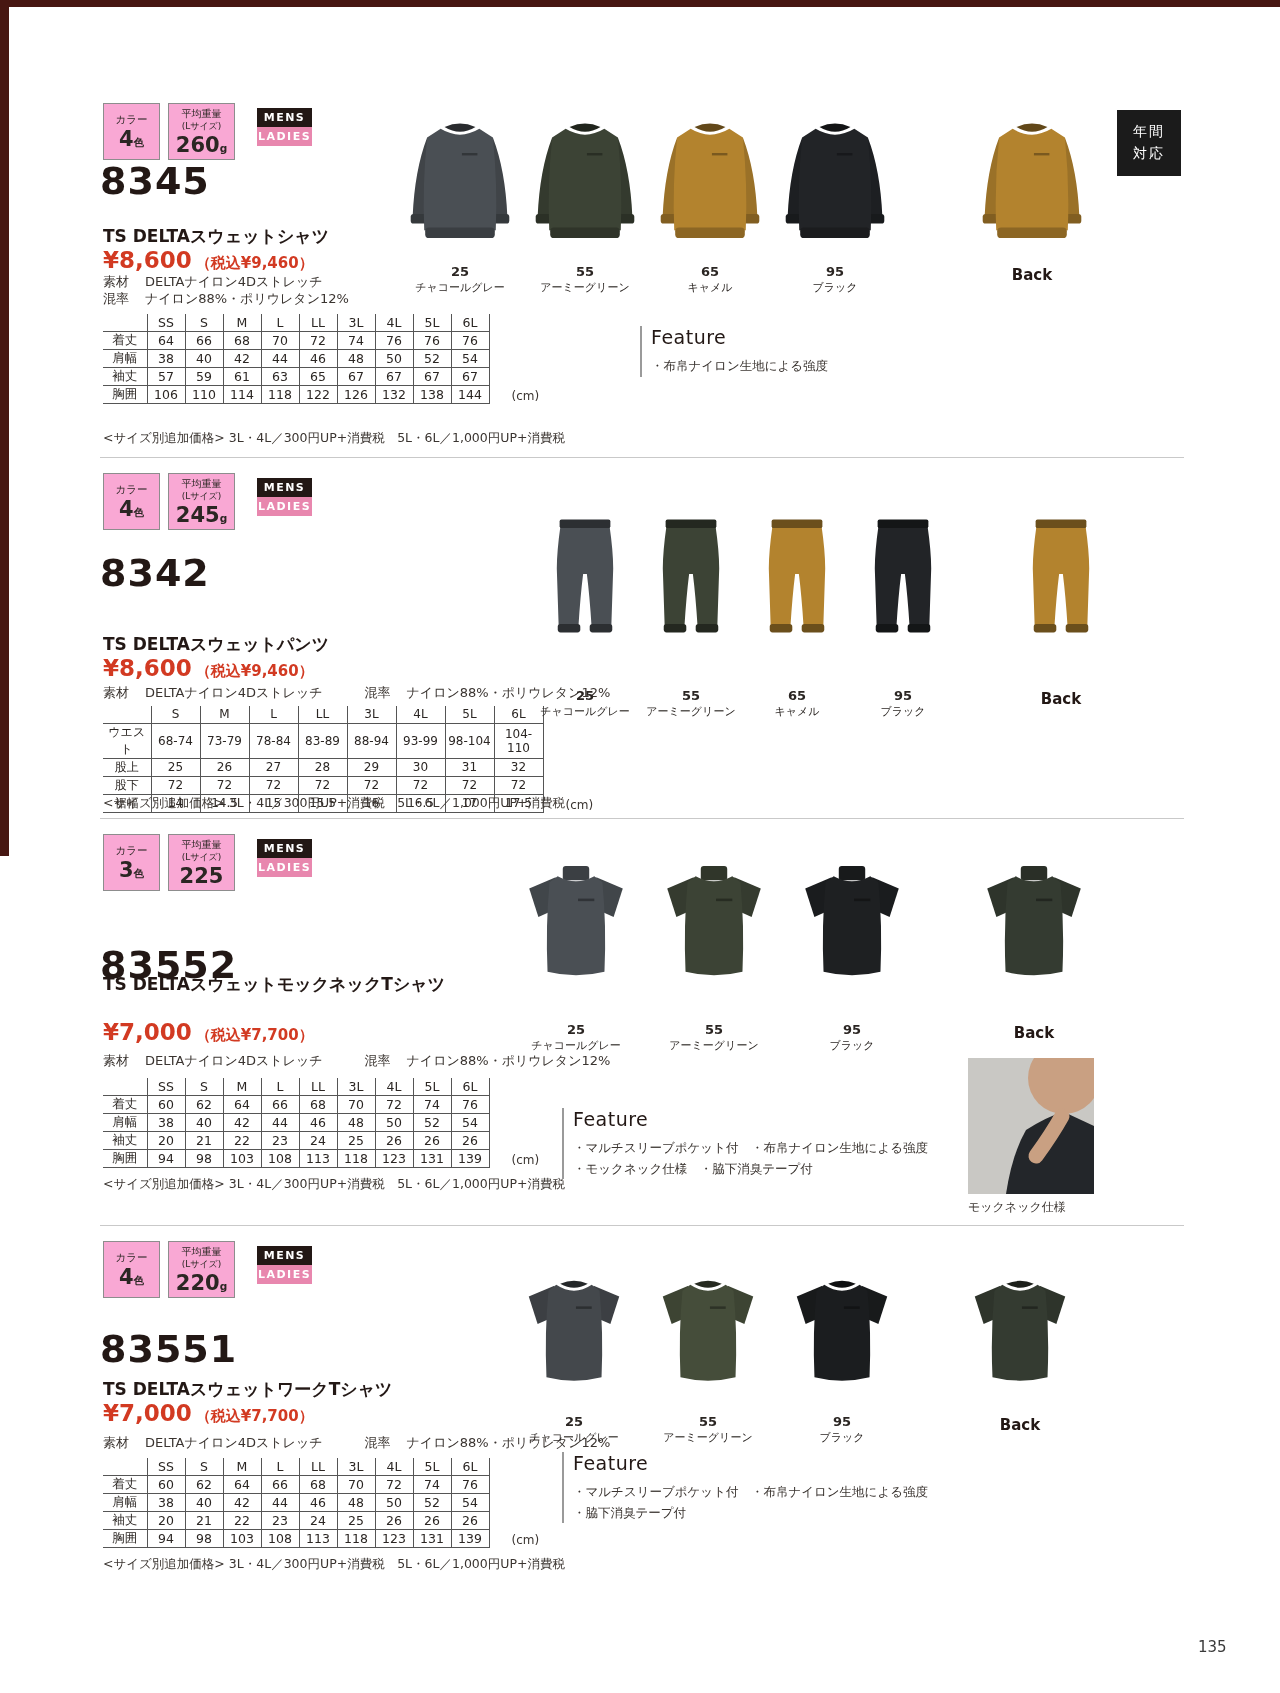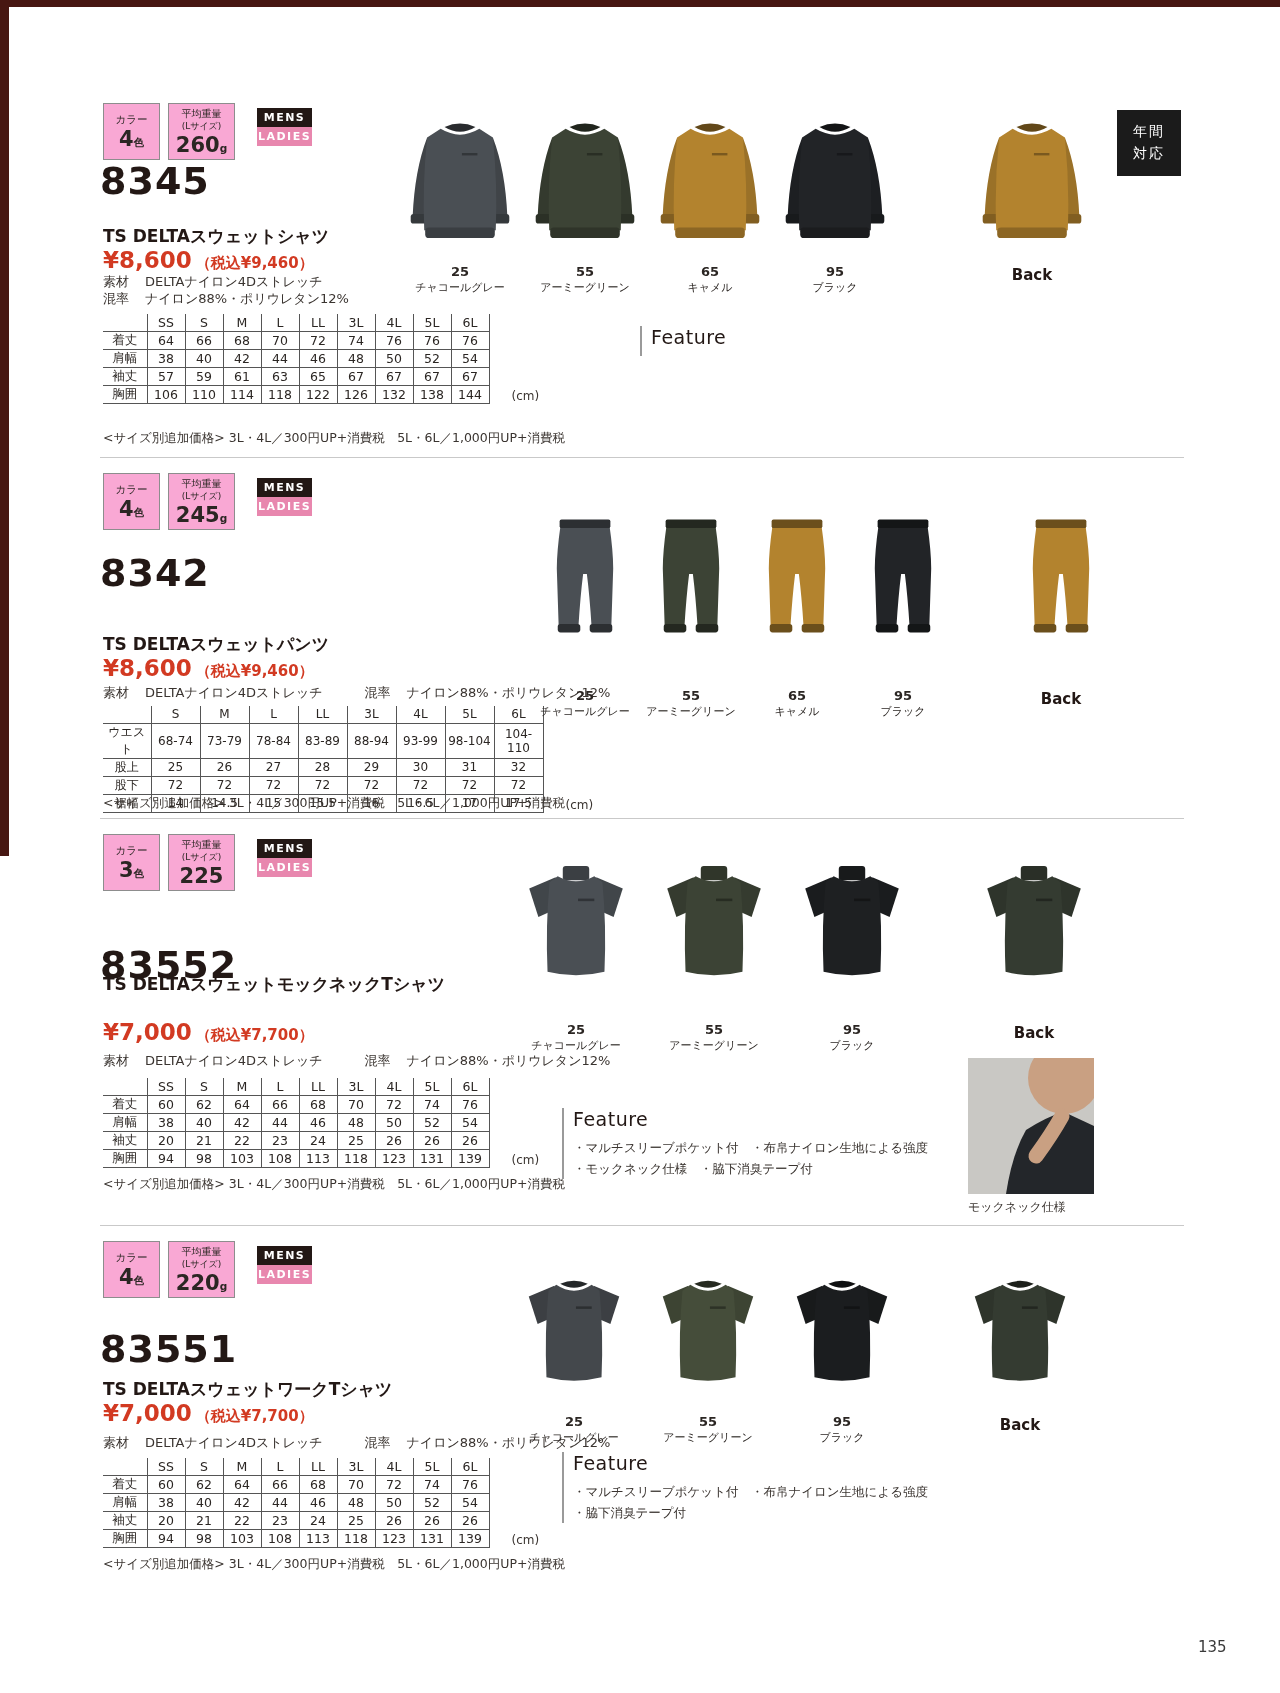--- a/index.html
+++ b/index.html
@@ -244,20 +244,21 @@
     <rect x="24" y="117" width="72" height="11" rx="4" fill="rgb(140,102,36)"></rect>
     <path d="M44 13 Q60 23 76 13 Q60 6 44 13 Z" fill="rgb(98,72,25)"></path>
     <rect x="62" y="40" width="16" height="2.5" fill="rgb(122,89,31)"></rect>
           </svg>
           <div class="blabel">Back</div>
         </div>
       </div>
     <div class="feature" style="left:640px;top:326px;width:470px">
       <div class="ftitle">Feature</div>
       <div>
+          <div class="fline">・布帛ナイロン生地による強度</div>
         </div>
     </div>
   </div>
 
   <div class="divider" style="top:457px"></div>
 
   <div>
     <div class="badges" style="left:103px;top:473px">
       <div class="bbox">
         <div class="bb-t">カラー</div>

